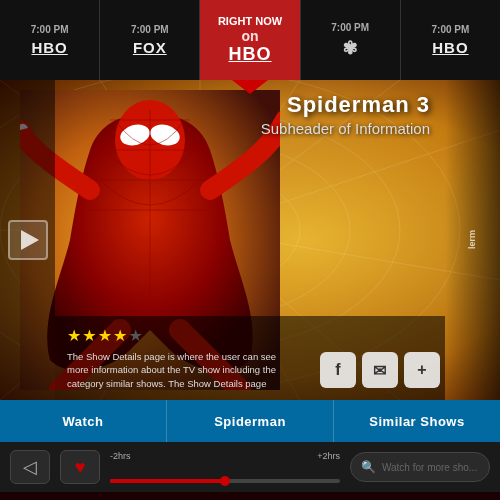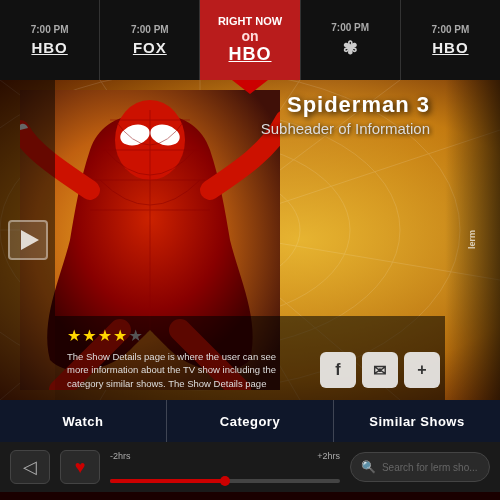--- a/index.html
+++ b/index.html
@@ -237,21 +237,21 @@
       font-size: 16px;
       color: #333;
       font-weight: bold;
     }
 
     
     .tab-bar {
       display: flex;
       width: 100%;
       height: 42px;
-      background: #0f172a;
+      background: #0369a1;
     }
     .tab-item {
       flex: 1;
       display: flex;
       align-items: center;
       justify-content: center;
       color: white;
       font-size: 13px;
       font-weight: bold;
       cursor: pointer;
@@ -494,21 +494,21 @@
       <span>+</span>
     </div>
   </div>
 </div>
 
 <div class="tab-bar">
   <div class="tab-item">
     <span>Watch</span>
   </div>
   <div class="tab-item">
-    <span>Category</span>
+    <span>Spiderman</span>
   </div>
   <div class="tab-item">
     <span>Similar Shows</span>
   </div>
 </div>
 
 <div class="bottom-bar">
   <div class="bottom-btn">
     <span>◁</span>
   </div>
@@ -522,15 +522,15 @@
       <span>+2hrs</span>
     </div>
     <div class="timeline-track">
       <div class="timeline-fill"></div>
       <div class="timeline-thumb"></div>
     </div>
   </div>
 
   <div class="search-box">
     <span class="search-icon-small">🔍</span>
-    <span class="search-placeholder">Search for lerm sho...</span>
+    <span class="search-placeholder">Watch for more sho...</span>
   </div>
 </div>
 
 </body></html>

